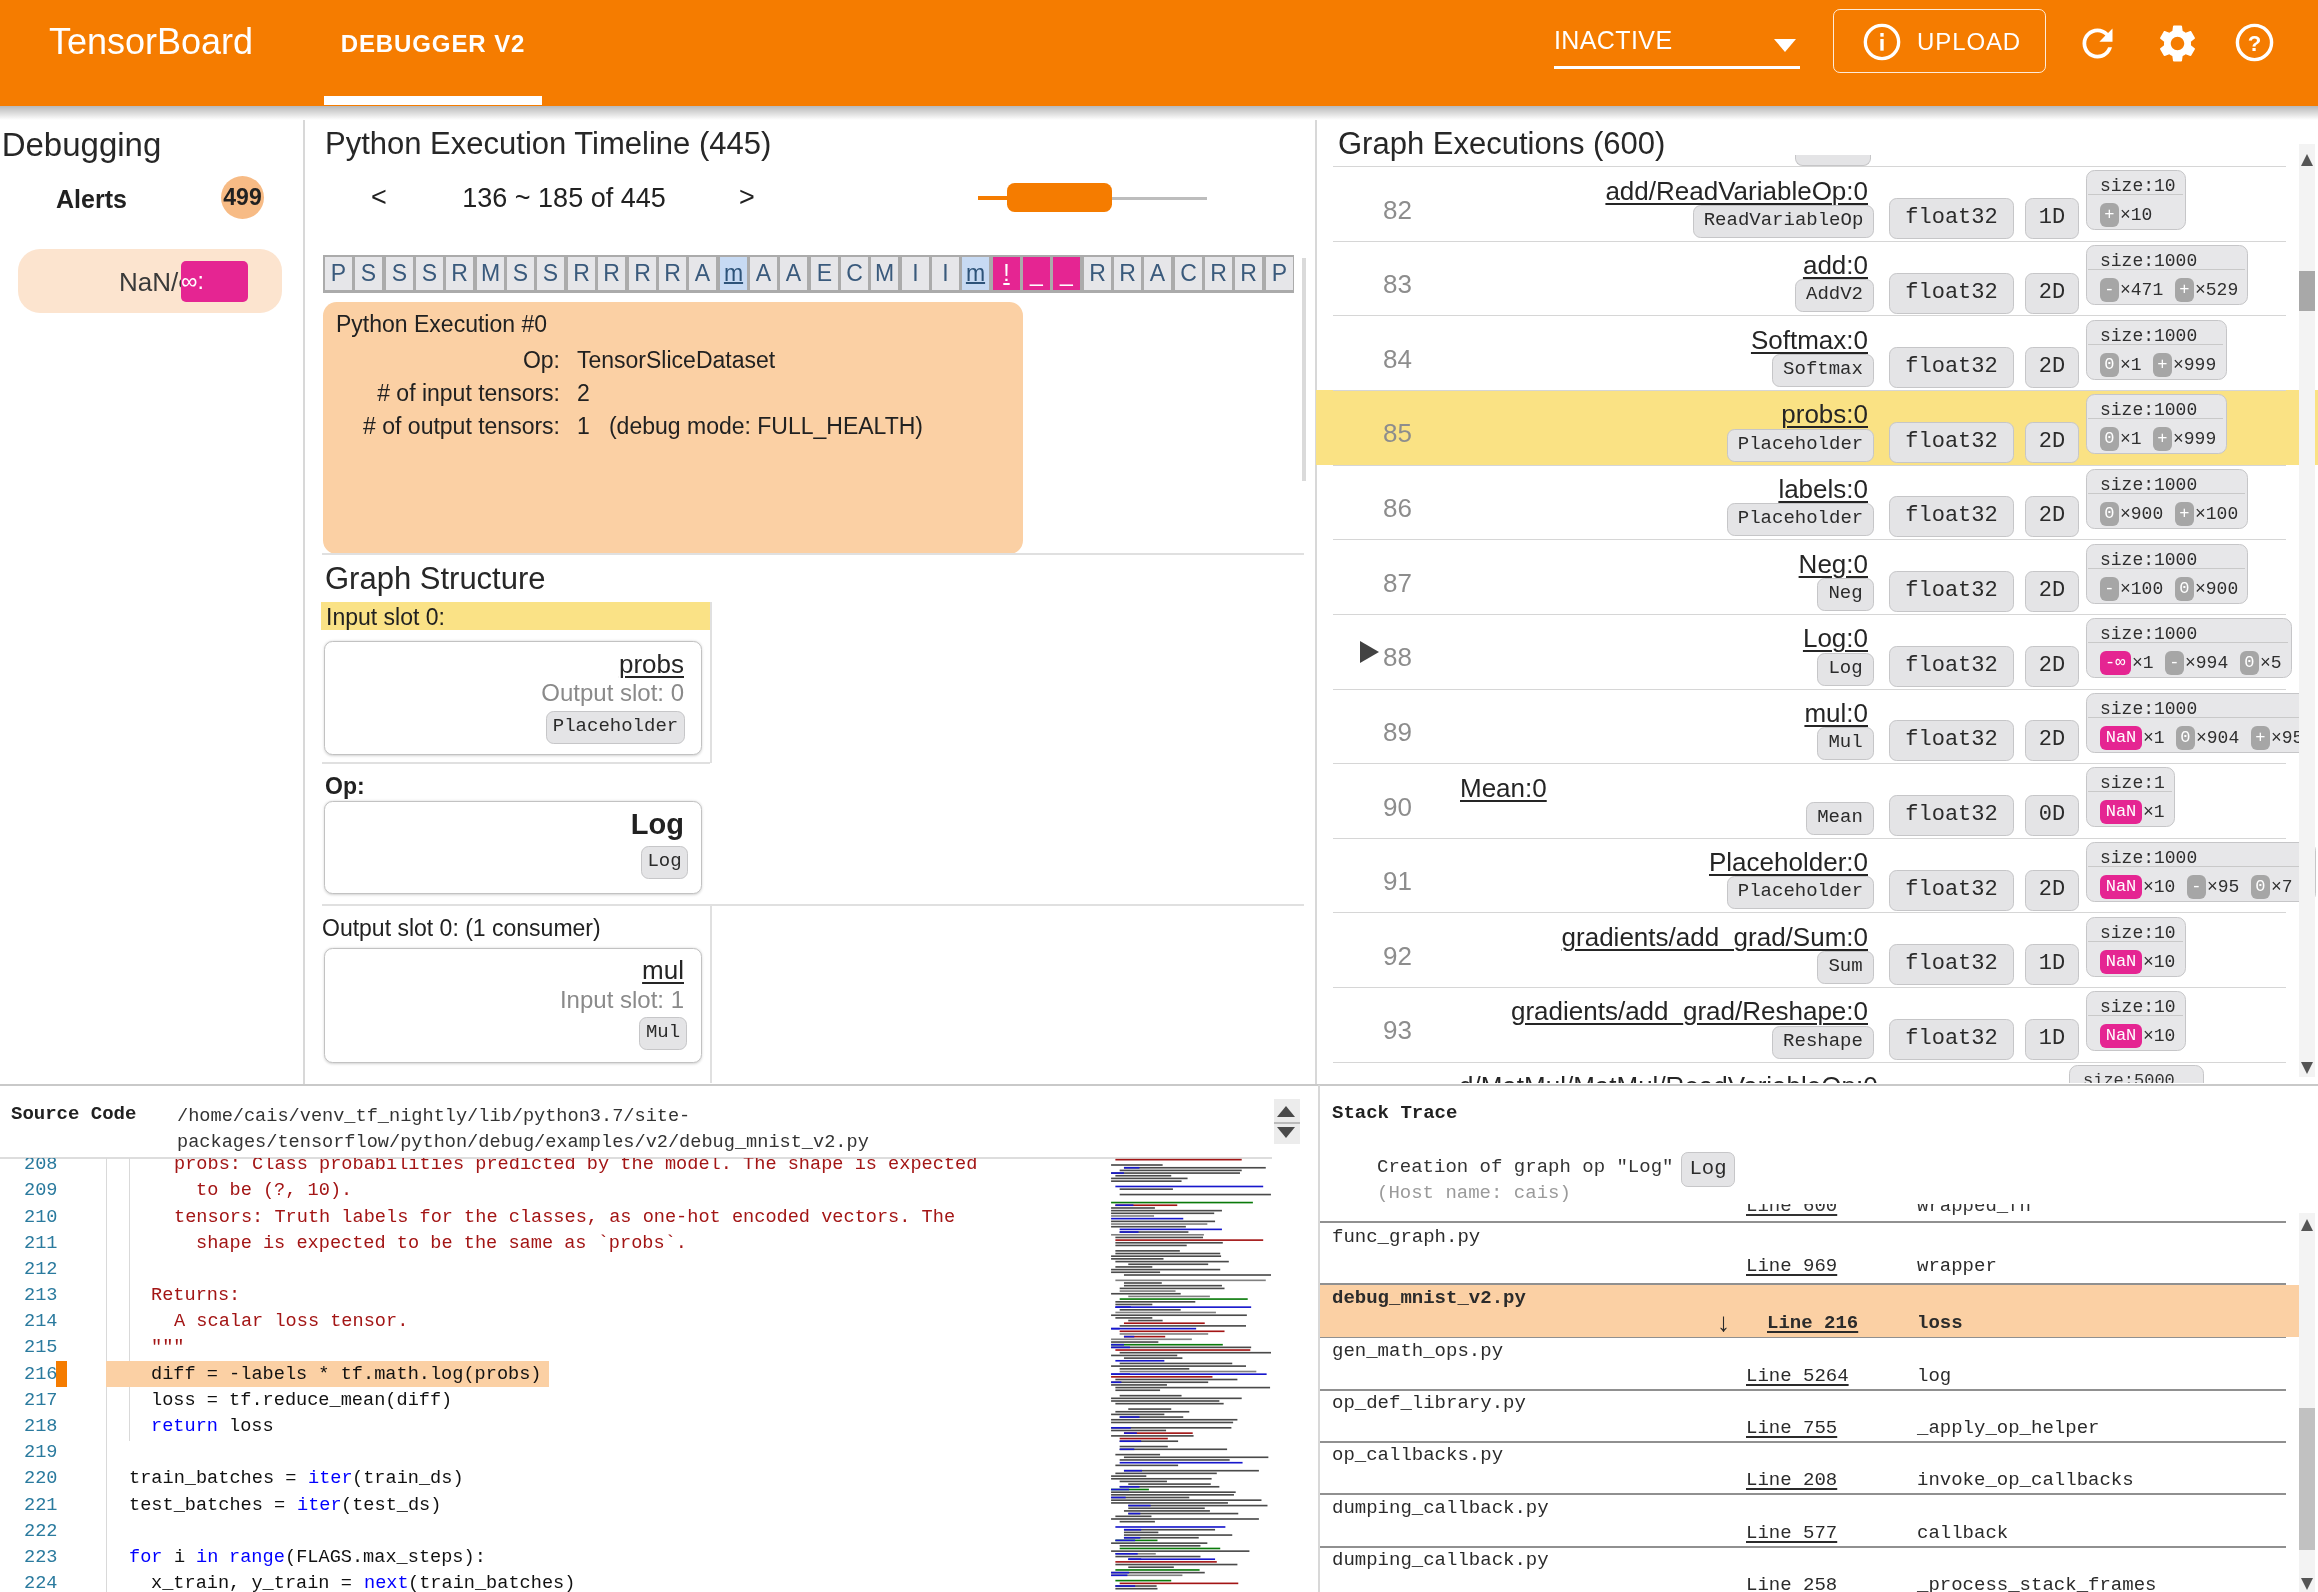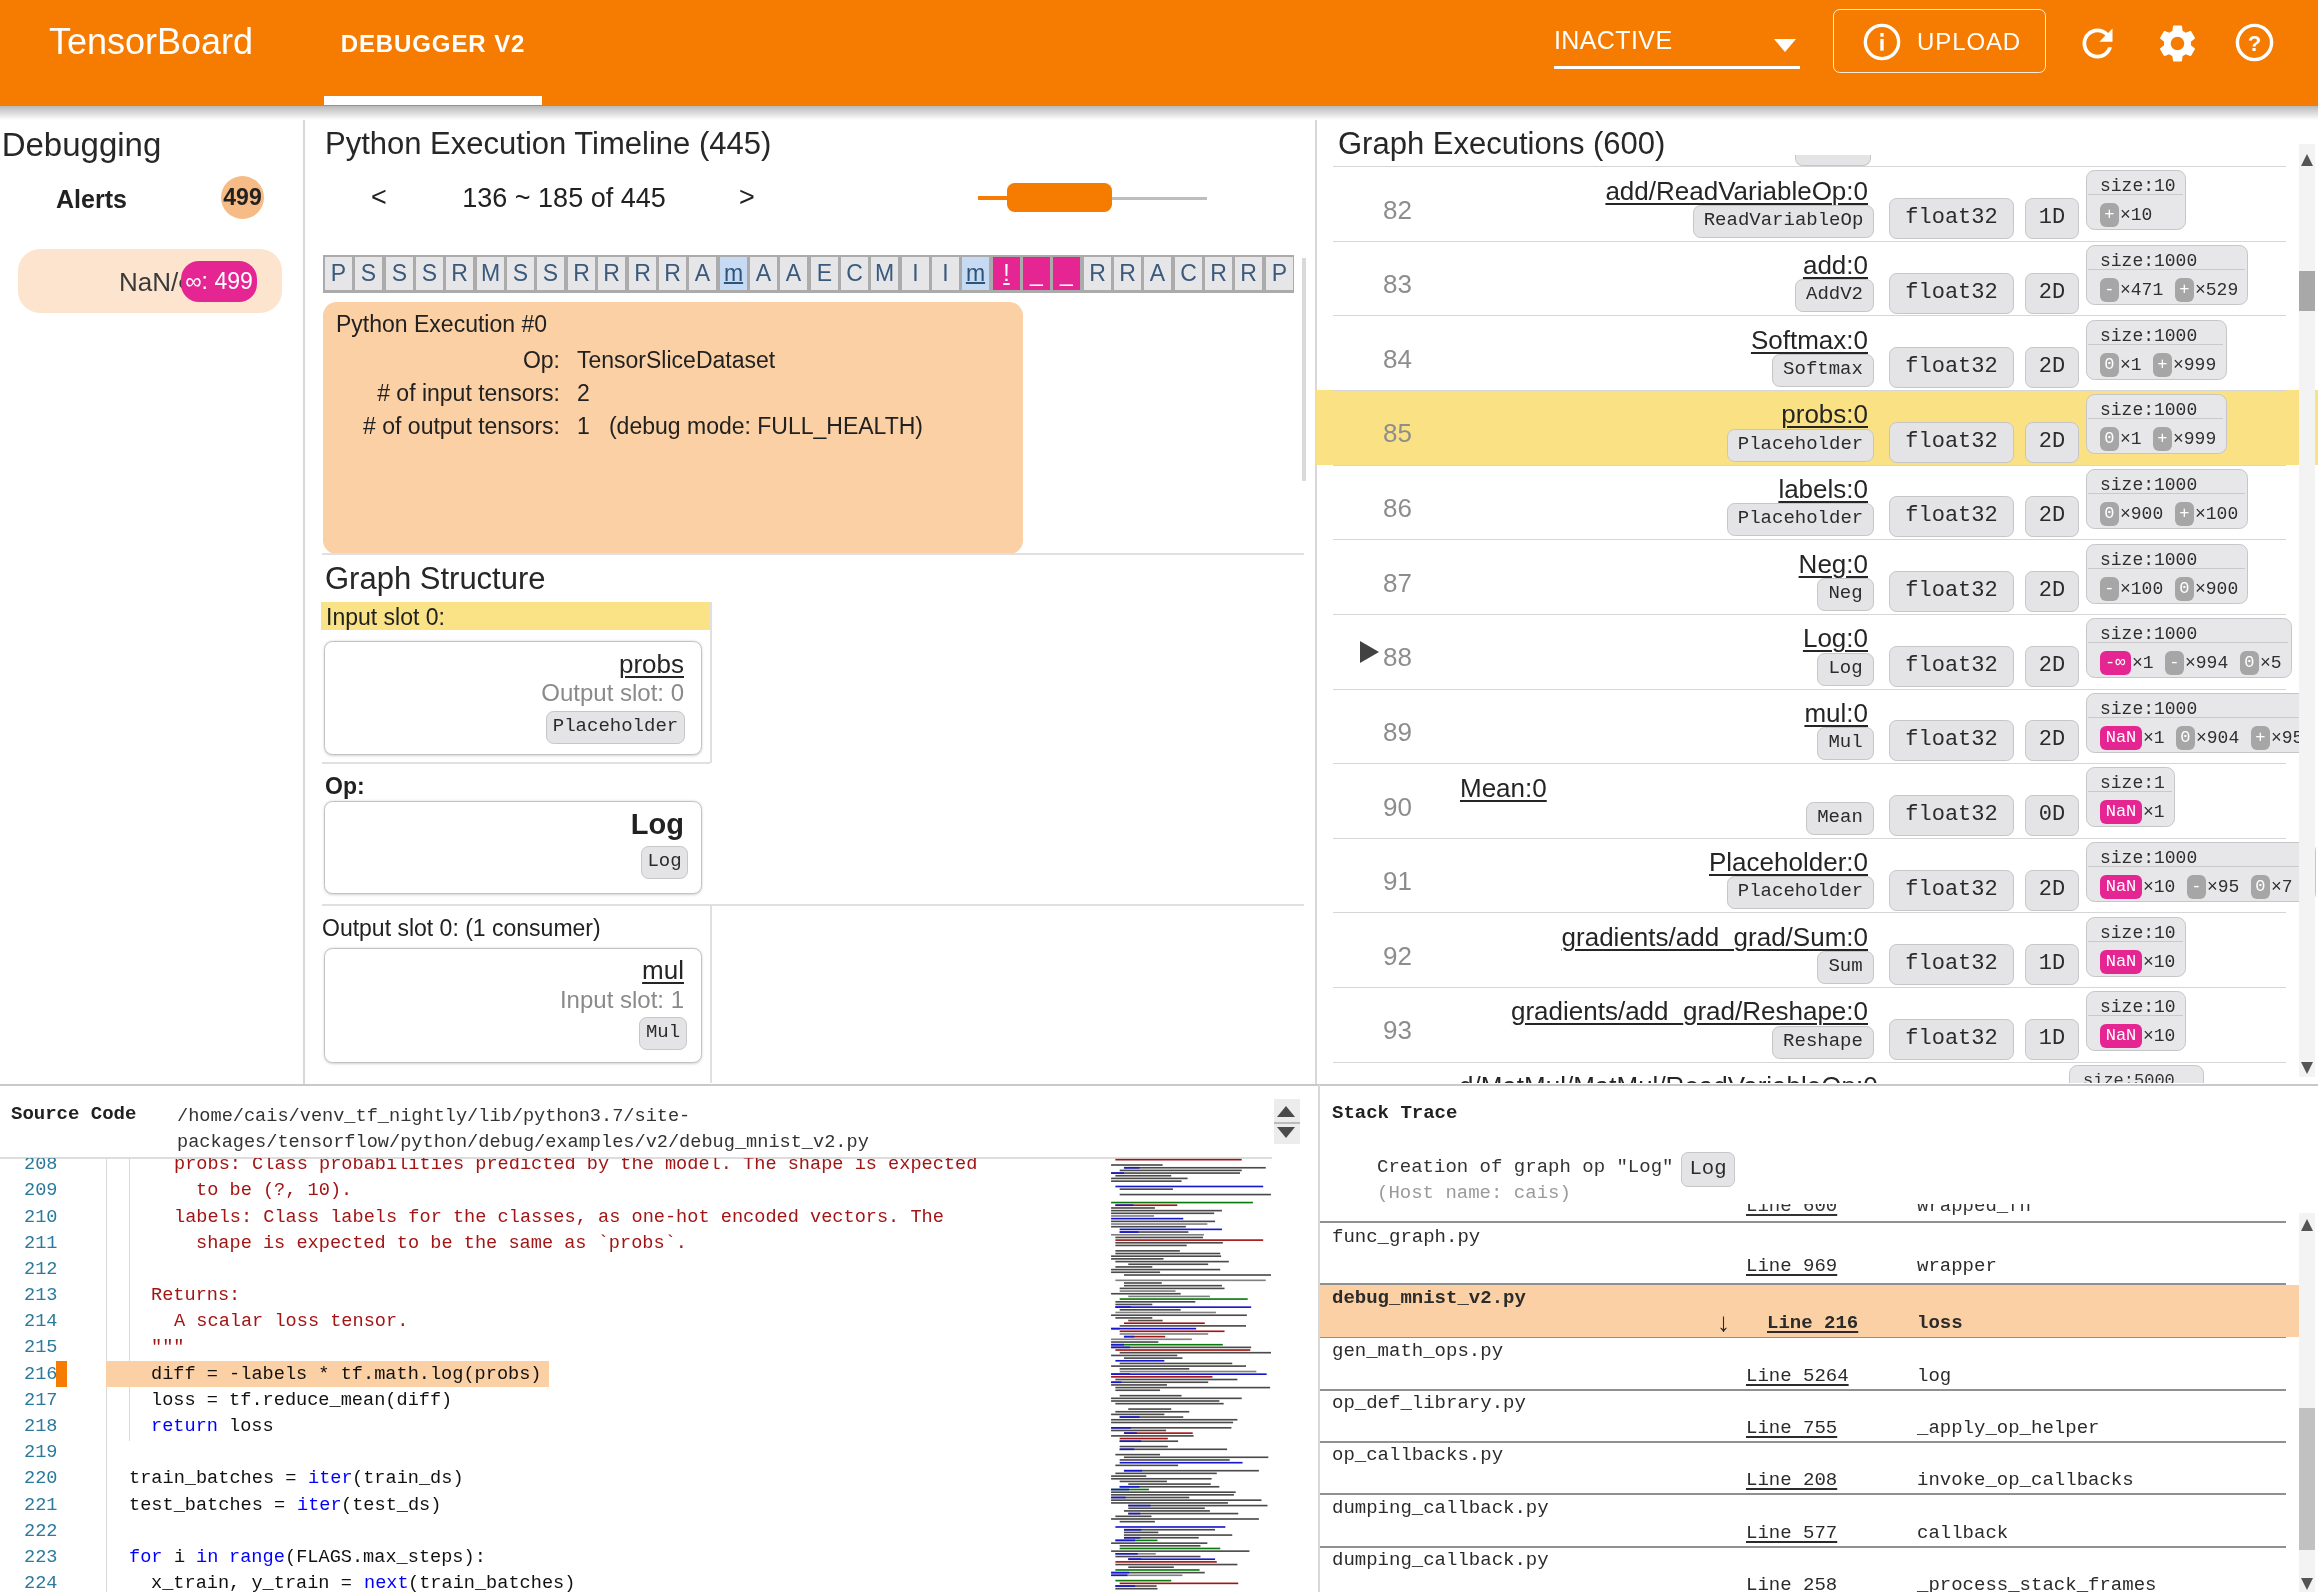--- a/index.html
+++ b/index.html
@@ -36,21 +36,21 @@
   </svg>
 <svg class="abs" style="left:2234px;top:22px" width="41" height="41" viewBox="0 0 24 24">
     <circle cx="12" cy="12" r="10" fill="none" stroke="#fff" stroke-width="2"></circle>
     <text x="12" y="16.7" font-size="13" font-weight="bold" fill="#fff" text-anchor="middle" font-family="Liberation Sans,sans-serif">?</text>
   </svg>
 <div class="abs" style="left:1.7px;top:126px;font-size:33px;color:#272727">Debugging</div>
 <div class="abs" style="left:56px;top:185px;font-size:25px;font-weight:700">Alerts</div>
 <div class="abs" style="left:221px;top:176px;width:43px;height:43px;border-radius:50%;background:#f7bb85;text-align:center;line-height:43px;font-size:23px;font-weight:700">499</div>
 <div class="abs" style="left:18px;top:249px;width:264px;height:64px;border-radius:22px;background:#fce4cf"></div>
 <div class="abs" style="left:119px;top:267px;font-size:26px;color:#3a3a3a">NaN/∞</div>
-<div class="abs" style="left:181px;top:261px;width:76px;height:41px;border-radius:18px;background:#e52592;color:#fff;font-size:23px;text-align:center;line-height:41px">∞: 499</div>
+<div class="abs" style="left:181px;top:261px;width:67px;height:41px;border-radius:5px;background:#e52592;color:#fff;font-size:23px;text-align:left;line-height:41px">∞: 499</div>
 <div class="abs" style="left:303px;top:120px;width:1.7px;height:964px;background:#d8d8d8"></div>
 <div class="abs" style="left:1315px;top:120px;width:1.7px;height:964px;background:#d8d8d8"></div>
 <div class="abs" style="left:325px;top:126px;font-size:31px;color:#272727">Python Execution Timeline (445)</div>
 <div class="abs" style="left:371px;top:182px;font-size:27px;font-weight:500">&lt;</div>
 <div class="abs" style="left:444px;top:183px;width:240px;text-align:center;font-size:27px;white-space:nowrap">136 ~ 185 of 445</div>
 <div class="abs" style="left:739px;top:182px;font-size:27px;font-weight:500">&gt;</div>
 <div class="abs" style="left:978px;top:196px;width:34px;height:4.3px;background:#f57c00"></div>
 <div class="abs" style="left:1112px;top:197px;width:95px;height:2.6px;background:#bdbdbd"></div>
 <div class="abs" style="left:1007px;top:183px;width:105px;height:29px;border-radius:7.7px;background:#f57c00"></div>
 <div class="abs" style="left:323px;top:255px;width:971px;height:38px;background:#ababab"></div>
@@ -330,21 +330,21 @@
 <div class="abs" style="left:1277px;top:1127px;width:0;height:0;border-left:9.4px solid transparent;border-right:9.4px solid transparent;border-top:11px solid #4a4a4a"></div>
 <div class="abs" style="left:0;top:1157px;width:1272px;height:1.7px;background:#ddd"></div>
 <div class="abs" style="left:0;top:1158px;width:1318px;height:434px;overflow:hidden">
 <div class="abs" style="left:106px;top:0;width:0.9px;height:434px;background:#d9d9d9"></div>
 <div class="abs" style="left:129px;top:0;width:0.9px;height:283px;background:#d9d9d9"></div>
 <div class="abs mono" style="left:24px;top:-3.9px;width:32px;text-align:right;font-size:18.6px;color:#2a7a9e">208</div>
 <div class="abs mono" style="left:174px;top:-3.9px;font-size:18.6px;white-space:pre;color:#a31515">probs: Class probabilities predicted by the model. The shape is expected</div>
 <div class="abs mono" style="left:24px;top:22px;width:32px;text-align:right;font-size:18.6px;color:#2a7a9e">209</div>
 <div class="abs mono" style="left:196px;top:22px;font-size:18.6px;white-space:pre;color:#a31515">to be (?, 10).</div>
 <div class="abs mono" style="left:24px;top:49px;width:32px;text-align:right;font-size:18.6px;color:#2a7a9e">210</div>
-<div class="abs mono" style="left:174px;top:49px;font-size:18.6px;white-space:pre;color:#a31515">labels: Class labels for the classes, as one-hot encoded vectors. The</div>
+<div class="abs mono" style="left:174px;top:49px;font-size:18.6px;white-space:pre;color:#a31515">tensors: Truth labels for the classes, as one-hot encoded vectors. The</div>
 <div class="abs mono" style="left:24px;top:75px;width:32px;text-align:right;font-size:18.6px;color:#2a7a9e">211</div>
 <div class="abs mono" style="left:196px;top:75px;font-size:18.6px;white-space:pre;color:#a31515">shape is expected to be the same as `probs`.</div>
 <div class="abs mono" style="left:24px;top:101px;width:32px;text-align:right;font-size:18.6px;color:#2a7a9e">212</div>
 <div class="abs mono" style="left:24px;top:127px;width:32px;text-align:right;font-size:18.6px;color:#2a7a9e">213</div>
 <div class="abs mono" style="left:151px;top:127px;font-size:18.6px;white-space:pre;color:#a31515">Returns:</div>
 <div class="abs mono" style="left:24px;top:153px;width:32px;text-align:right;font-size:18.6px;color:#2a7a9e">214</div>
 <div class="abs mono" style="left:174px;top:153px;font-size:18.6px;white-space:pre;color:#a31515">A scalar loss tensor.</div>
 <div class="abs mono" style="left:24px;top:179px;width:32px;text-align:right;font-size:18.6px;color:#2a7a9e">215</div>
 <div class="abs mono" style="left:151px;top:179px;font-size:18.6px;white-space:pre;color:#a31515">"""</div>
 <div class="abs" style="left:56px;top:203px;width:11px;height:26px;background:#f57c00"></div>

